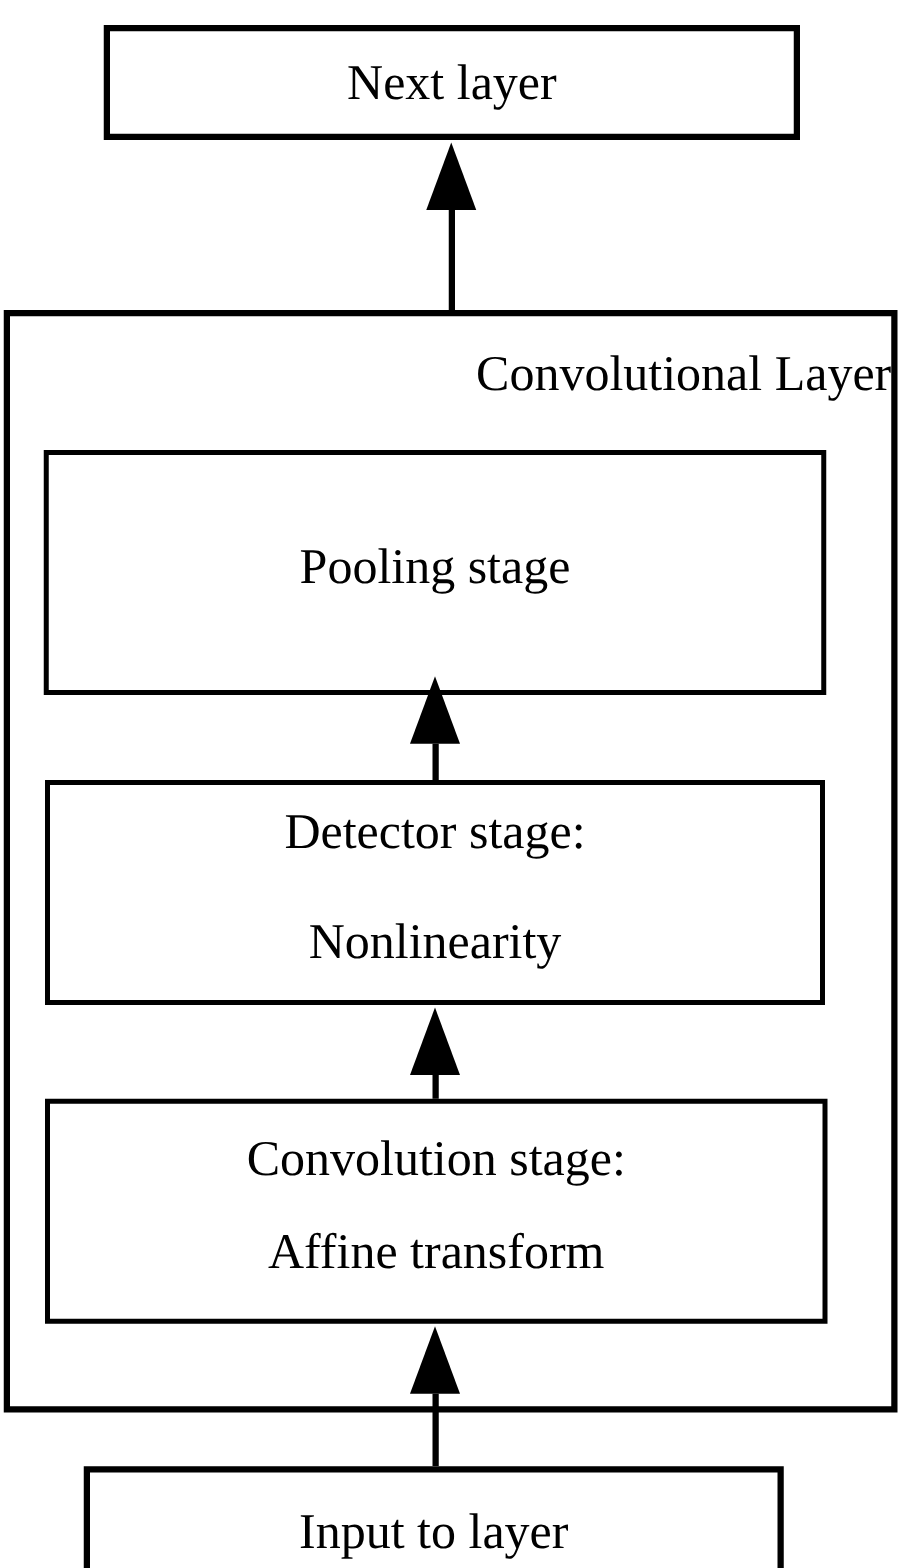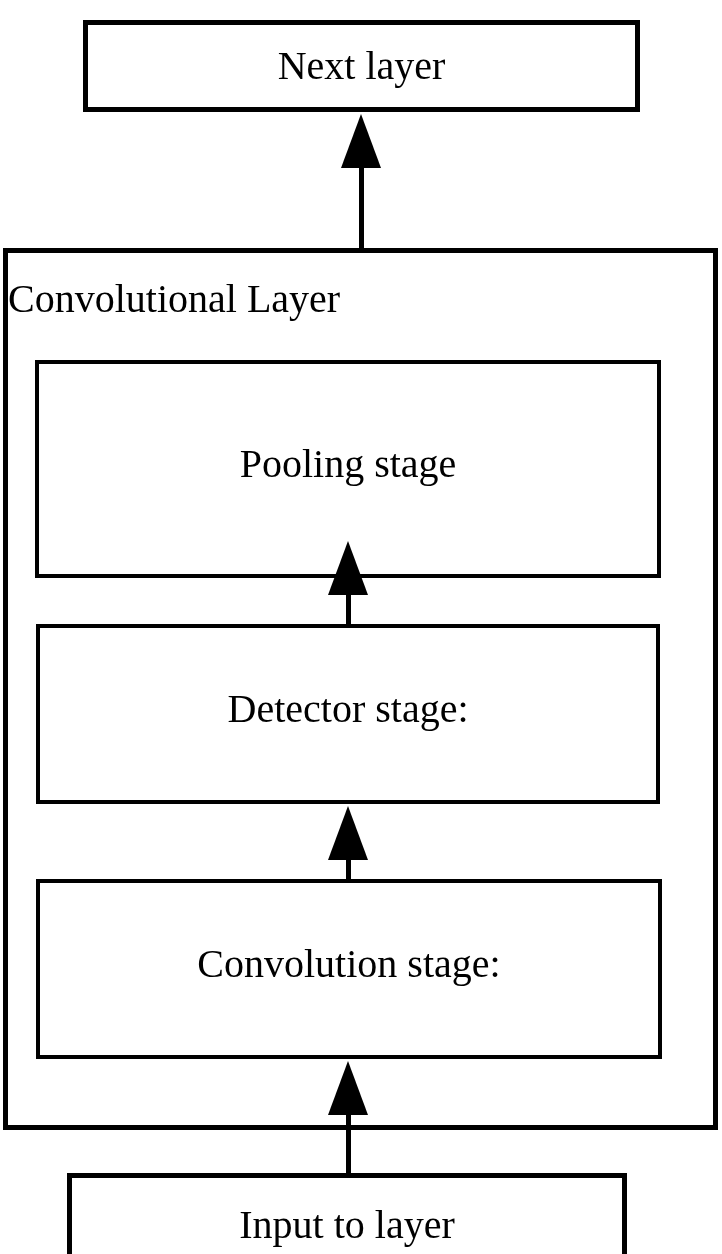--- a/index.html
+++ b/index.html
@@ -42,32 +42,32 @@
   
   .outer {
     left: 3px; top: 231px;
     width: 715px; height: 882px;
     display: block;
   }
   .outer-title {
     position: absolute;
     left: 0; top: 22px;
     width: 100%;
-    text-align: left;
+    text-align: right;
     font-size: 40px;
     line-height: 48px;
   }
   
   .stage {
     border-width: 4px;
     flex-direction: column;
     padding-bottom: 10px;
   }
   .stage .label { line-height: 56px; }
-  .pooling   { left: 27px; top: 107px; width: 626px; height: 218px; }
+  .pooling   { left: 27px; top: 107px; width: 626px; height: 196px; }
   .detector  { left: 28px; top: 371px; width: 624px; height: 180px; gap: 32px; }
   .convolution { left: 28px; top: 626px; width: 626px; height: 180px; gap: 18px; }
   
   .input-box {
     left: 67px; top: 1156px;
     width: 560px; height: 104px;
   }
   
   .arrow {
     position: absolute;
@@ -108,24 +108,26 @@
 
   <div class="box outer">
     <div class="outer-title">Convolutional Layer</div>
 
     <div class="box stage pooling">
       <span class="label">Pooling stage</span>
     </div>
 
     <div class="box stage detector">
       <span class="label">Detector stage:</span>
+      <span class="label">Nonlinearity</span>
     </div>
 
     <div class="box stage convolution">
       <span class="label">Convolution stage:</span>
+      <span class="label">Affine transform</span>
     </div>
   </div>
 
   <div class="arrow arrow-to-pooling">
     <div class="head"></div>
     <div class="stem"></div>
   </div>
 
   <div class="arrow arrow-to-detector">
     <div class="head"></div>

